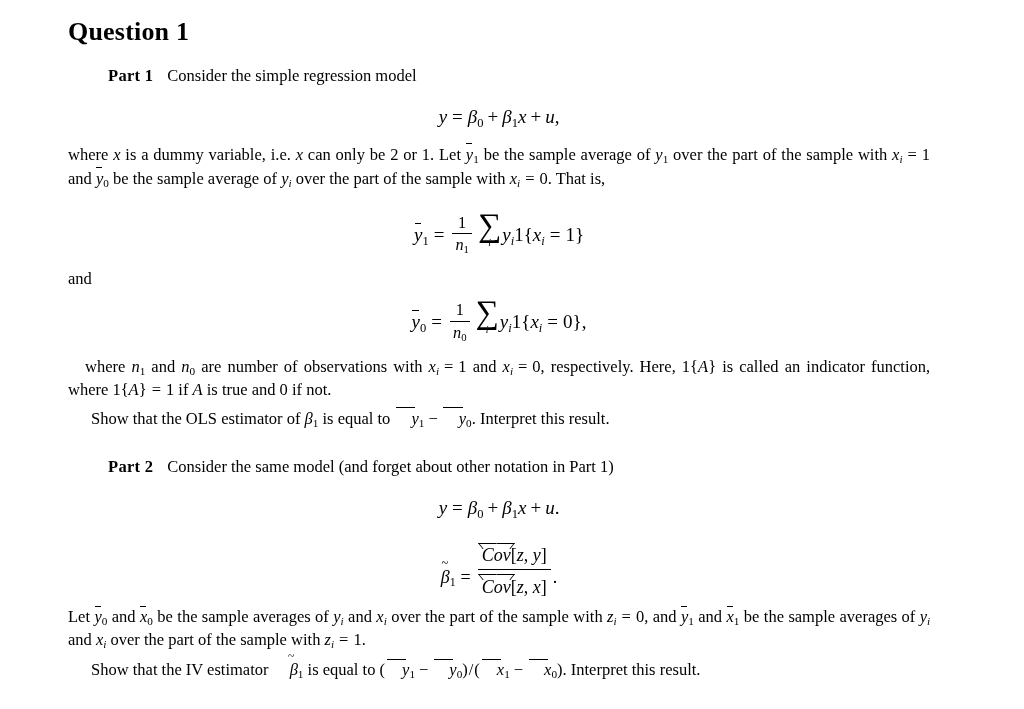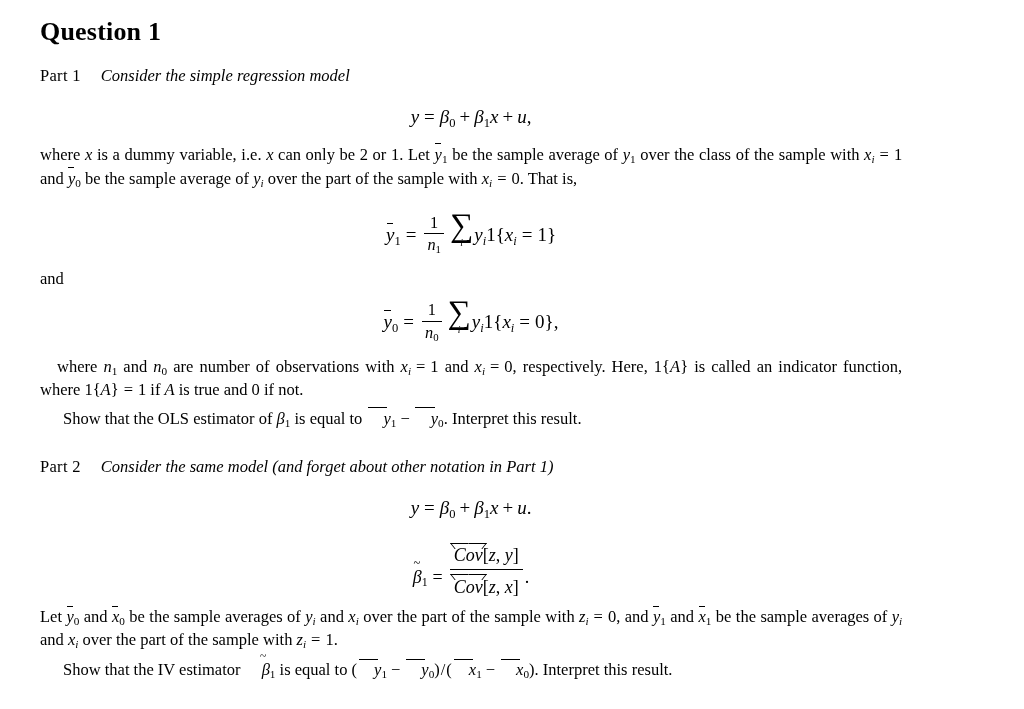--- a/index.html
+++ b/index.html
@@ -16,45 +16,46 @@
     -webkit-font-smoothing: antialiased;
   }
   .page {
     position: relative;
     width: 1024px;
     height: 709px;
     padding: 0;
   }
   .content {
     position: absolute;
-    left: 40px;
+    left: 68px;
     top: 18px;
     width: 862px;
   }
 
   
   .doc-title {
     font-size: 26px;
     font-weight: bold;
     letter-spacing: 0.2px;
     margin: 0 0 18px 0;
     line-height: 1.1;
   }
 
   
   .part-line {
     font-size: 16.5px;
     line-height: 1.33;
     margin: 0 0 6px 0;
   }
   .part-label {
-    font-weight: normal;
+    font-weight: bold;
     letter-spacing: 0.3px;
-  }
-  .part-text { margin-left: 20px; font-style: italic; }
+    margin-left: 40px;
+  }
+  .part-text { margin-left: 14px; }
 
   p.body {
     font-size: 16.5px;
     line-height: 1.33;
     margin: 0;
     text-align: justify;
     text-justify: inter-word;
   }
   p.body.indent-first { text-indent: 17px; }
   p.tight { margin: 6px; }
@@ -241,21 +242,21 @@
 
     <p class="body">
       <span>where</span>
       <span class="math">x</span>
       <span>is a dummy variable, i.e.</span>
       <span class="math">x</span>
       <span>can only be 2 or 1. Let</span>
       <span class="math"><span class="bar">y</span><sub class="rm">1</sub></span>
       <span>be the sample average of</span>
       <span class="math">y<sub class="rm">1</sub></span>
-      <span>over the class of</span>
+      <span>over the part of</span>
       <span>the sample with</span>
       <span class="math">x<sub>i</sub><span class="eq op">=</span><span class="num">1</span></span>
       <span>and</span>
       <span class="math"><span class="bar">y</span><sub class="rm">0</sub></span>
       <span>be the sample average of</span>
       <span class="math">y<sub>i</sub></span>
       <span>over the part of the sample with</span>
       <span class="math">x<sub>i</sub><span class="eq op">=</span><span class="num">0</span></span><span>. That is,</span>
     </p>
 

